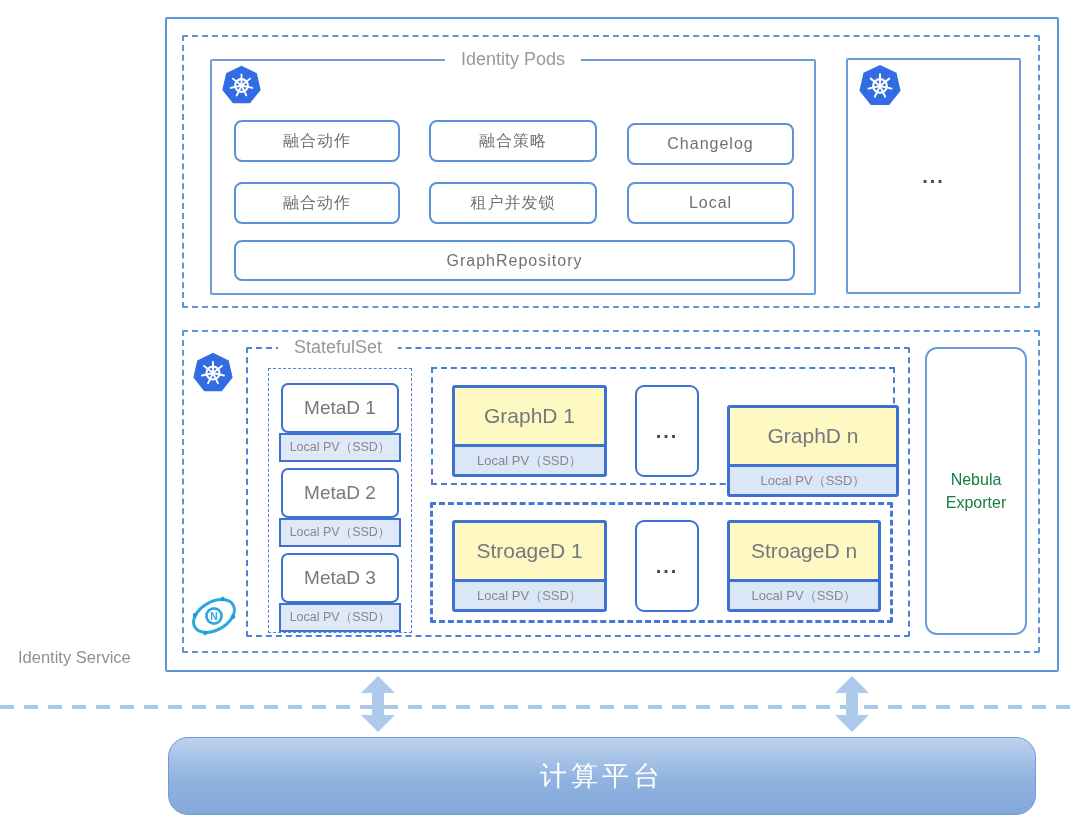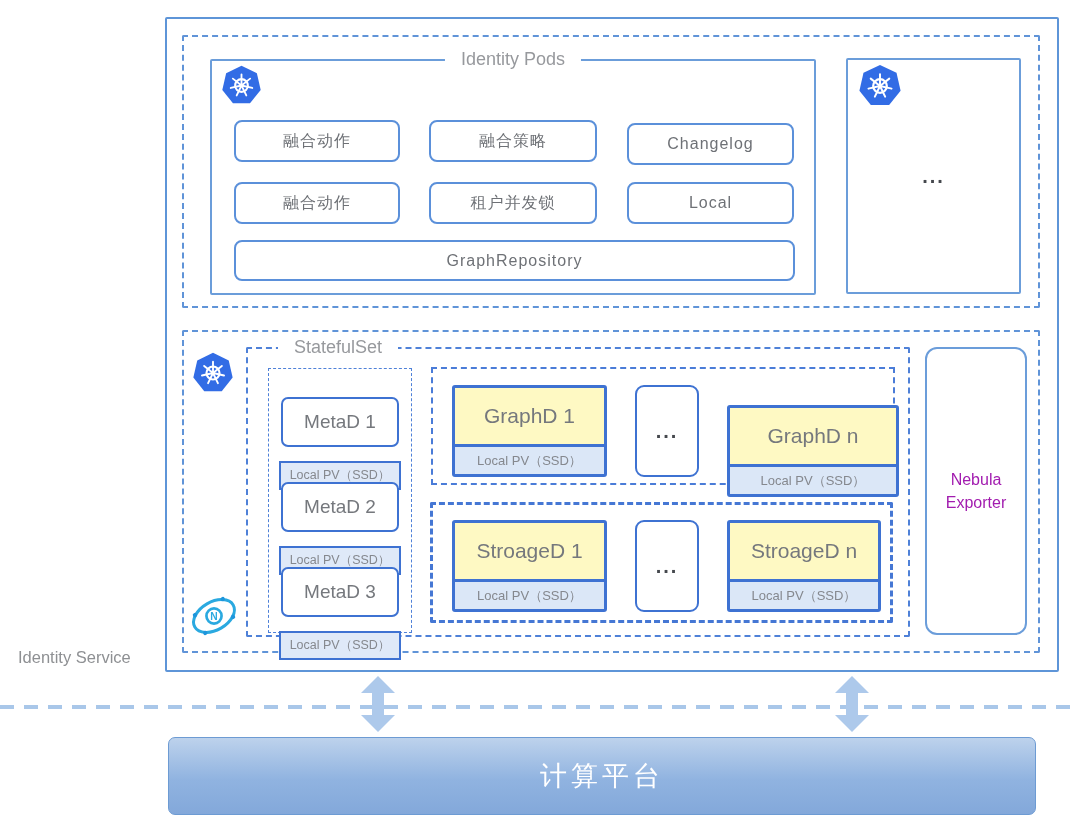--- a/index.html
+++ b/index.html
@@ -35,39 +35,39 @@
   #extra-pod{left:846px;top:58px;width:175px;height:236px;border:2px solid #6b9dda;border-radius:2px;}
   .dots-text{font-size:20px;font-weight:bold;color:#45484d;letter-spacing:2px;}
 
   
   #metad-group{left:268px;top:368px;width:144px;height:265px;border:1.5px dashed #4f81d8;}
   #graphd-group{left:431px;top:367px;width:464px;height:118px;border:2px dashed #4a7cd8;}
   #storaged-group{left:430px;top:502px;width:463px;height:121px;border:3.5px dashed #4577d4;border-radius:2px;}
 
   
   .metad-unit{left:279px;width:122px;}
-  .m-head{margin:16px 2px;height:46px;border:2.5px solid #3e72d2;border-radius:7px;background:#fff;font-size:19px;color:#75787d;display:flex;align-items:center;justify-content:center;}
+  .m-head{margin:2px 2px;height:46px;border:2.5px solid #3e72d2;border-radius:7px;background:#fff;font-size:19px;color:#75787d;display:flex;align-items:center;justify-content:center;}
   .m-pv{height:25px;border:2.5px solid #3e72d2;margin-top:-2px;background:#dfe9f8;font-size:12.5px;color:#85888e;display:flex;align-items:center;justify-content:center;white-space:nowrap;}
 
   
   .unit{border:3px solid #3e72d2;border-radius:3px;background:#fef9c3;height:92px;display:flex;flex-direction:column;}
   .u-head{flex:1;display:flex;align-items:center;justify-content:center;font-size:21px;color:#75787d;}
   .u-pv{height:27px;border-top:3px solid #3e72d2;background:#dbe7f7;display:flex;align-items:center;justify-content:center;font-size:13px;color:#85888e;white-space:nowrap;}
   .dots-box{width:64px;height:92px;border:2.5px solid #3e72d2;border-radius:9px;background:#fff;}
 
   
-  #nebula-exporter{left:925px;top:347px;width:102px;height:288px;border:2px solid #6b9dda;border-radius:12px;font-size:16px;color:#a21caf;text-align:center;line-height:1.45;padding:0 12px;}
+  #nebula-exporter{left:925px;top:347px;width:102px;height:288px;border:2px solid #6b9dda;border-radius:12px;font-size:16px;color:#15803d;text-align:center;line-height:1.45;padding:0 12px;}
 
   
   #identity-service-label{left:18px;top:648px;font-size:16.5px;color:#8e9093;}
 
   
   #separator{left:0;top:705px;width:1080px;height:3.5px;background:repeating-linear-gradient(90deg,#a9c7e9 0 14px,transparent 14px 24px);}
   .conn-arrow{width:36px;height:56px;top:676px;}
-  #platform-bar{left:168px;top:737px;width:868px;height:78px;border-radius:7px;background:linear-gradient(180deg,#bdd2ec 0%,#90b3e0 55%,#83a8da 100%);border:1px solid #6d9bd3;font-size:27px;color:#ffffff;letter-spacing:4px;}
+  #platform-bar{left:168px;top:737px;width:868px;height:78px;border-radius:20px;background:linear-gradient(180deg,#bdd2ec 0%,#90b3e0 55%,#83a8da 100%);border:1px solid #6d9bd3;font-size:27px;color:#ffffff;letter-spacing:4px;}
 
   .icon-k8s svg,.icon-nebula svg{display:block;width:100%;height:100%;}
   .icon-k8s{pointer-events:none;}
 </style>
 </head>
 <body>
 
 <div id="outer-box" class="abs"></div>
 <div id="identity-service-label" class="abs">Identity Service</div>
 

